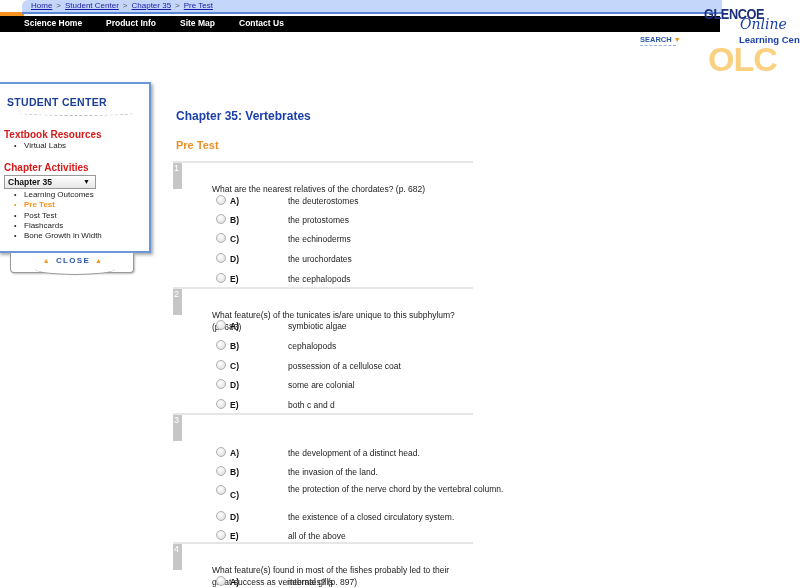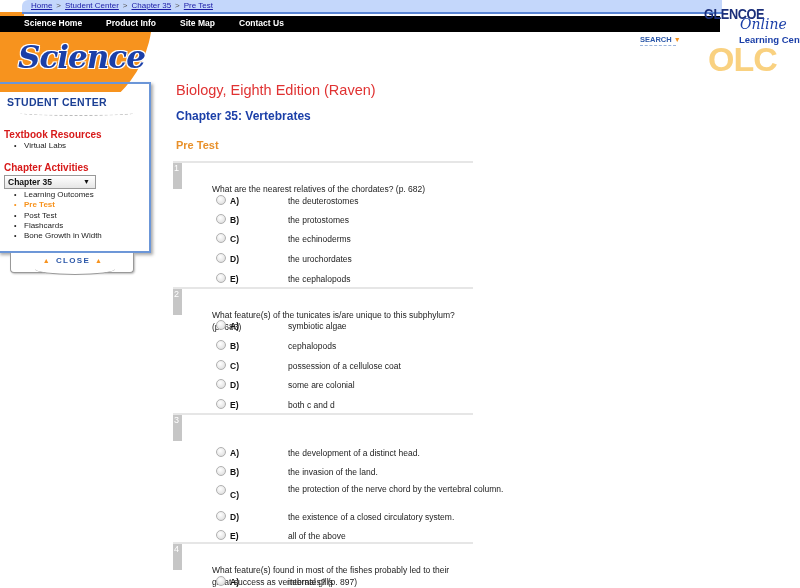--- a/index.html
+++ b/index.html
@@ -75,24 +75,20 @@
     <a>Home</a><span class="sep">&gt;</span><a>Student Center</a><span class="sep">&gt;</span><a>Chapter 35</a><span class="sep">&gt;</span><a>Pre Test</a>
   </div>
 
   <div class="navbar">
     <span class="nav-item" style="left:24px">Science Home</span>
     <span class="nav-item" style="left:106px">Product Info</span>
     <span class="nav-item" style="left:180px">Site Map</span>
     <span class="nav-item" style="left:239px">Contact Us</span>
   </div>
 
-  <div class="science-banner">
-    <div class="swoosh"></div>
-    <div class="science-logo">Science</div>
-  </div>
 
   <div class="glencoe-wrap">
     <div class="olc">OLC</div>
     <div class="glencoe">GLENCOE</div>
     <div class="online">Online</div>
     <div class="lc">Learning Center</div>
   </div>
   <div class="search-link">
     <span>SEARCH</span>
     <span class="arrow">▼</span>
@@ -121,21 +117,20 @@
     <li>Bone Growth in Width</li>
   </ul>
 
   <div class="close-tab">
     <div class="close-curve"></div>
     <div class="close-label">
       <span class="tri">▲</span><span>CLOSE</span><span class="tri">▲</span>
     </div>
   </div>
 
-  <div class="book-title">Biology, Eighth Edition (Raven)</div>
   <div class="chapter-title">Chapter 35: Vertebrates</div>
   <div class="section-title">Pre Test</div>
 
 
   <div class="question" style="top:161px; height:126px">
     <div class="q-num">1</div>
     <div class="q-text">What are the nearest relatives of the chordates? (p. 682)</div>
     <div class="option" style="top:33px">
       <span class="radio"></span>
       <span class="opt-letter">A)</span>

